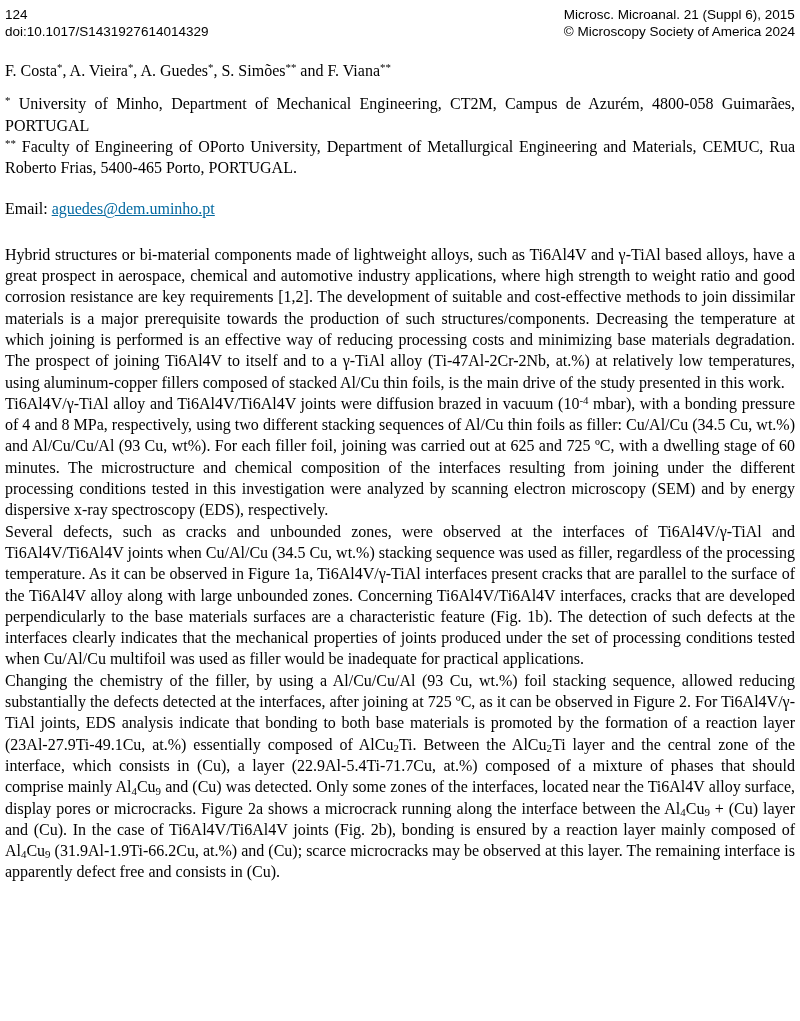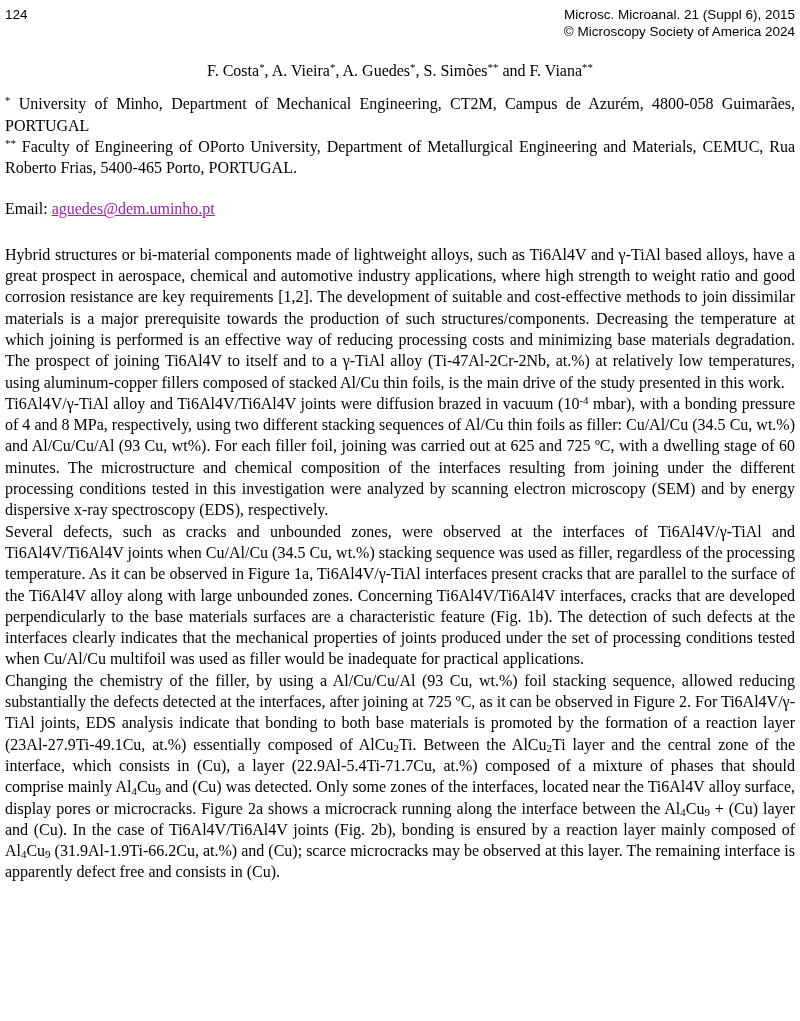--- a/index.html
+++ b/index.html
@@ -20,49 +20,48 @@
     padding: 6px 5px 0 5px;
   }
   .header {
     display: flex;
     justify-content: space-between;
     align-items: flex-start;
     font-family: "Liberation Sans", sans-serif;
     font-size: 13.5px;
     line-height: 17px;
   }
-  .header-right { text-align: right; }
+  .header-right { }
   .title {
     font-family: "Liberation Serif", "DejaVu Serif", serif;
     font-size: 19.5px;
     font-weight: bold;
     margin: 44px 0 0 0;
     line-height: 24px;
   }
   .serif {
     font-family: "Liberation Serif", "DejaVu Serif", serif;
     font-size: 16px;
     line-height: 21.3px;
   }
   .authors {
     margin: 20px 0 0 0;
-    text-align: center;
   }
   .affil-block {
     margin-top: 12px;
   }
   .affil {
     margin: 0;
     text-align: justify;
   }
   .email-line {
     margin: 20px 0 0 0;
   }
   .email-link {
-    color: #a21caf;
+    color: #0369a1;
     text-decoration: underline;
     cursor: pointer;
     text-align: right;
   }
   .body-text {
     margin-top: 24px;
   }
   .para {
     margin: 0;
     text-align: justify;
@@ -81,20 +80,21 @@
   }
 </style>
 </head>
 <body>
 
 <div class="page">
 
   <div class="header">
     <div class="header-left">
       <div>124</div>
+      <div>doi:10.1017/S1431927614014329</div>
     </div>
     <div class="header-right">
       <div>Microsc. Microanal. 21 (Suppl 6), 2015</div>
       <div>© Microscopy Society of America 2024</div>
     </div>
   </div>
 
 
   <p class="serif authors"><span>F. Costa</span><span class="sup">*</span><span>, A. Vieira</span><span class="sup">*</span><span>, A. Guedes</span><span class="sup">*</span><span>, S. Simões</span><span class="sup">**</span><span> and F. Viana</span><span class="sup">**</span></p>
 

